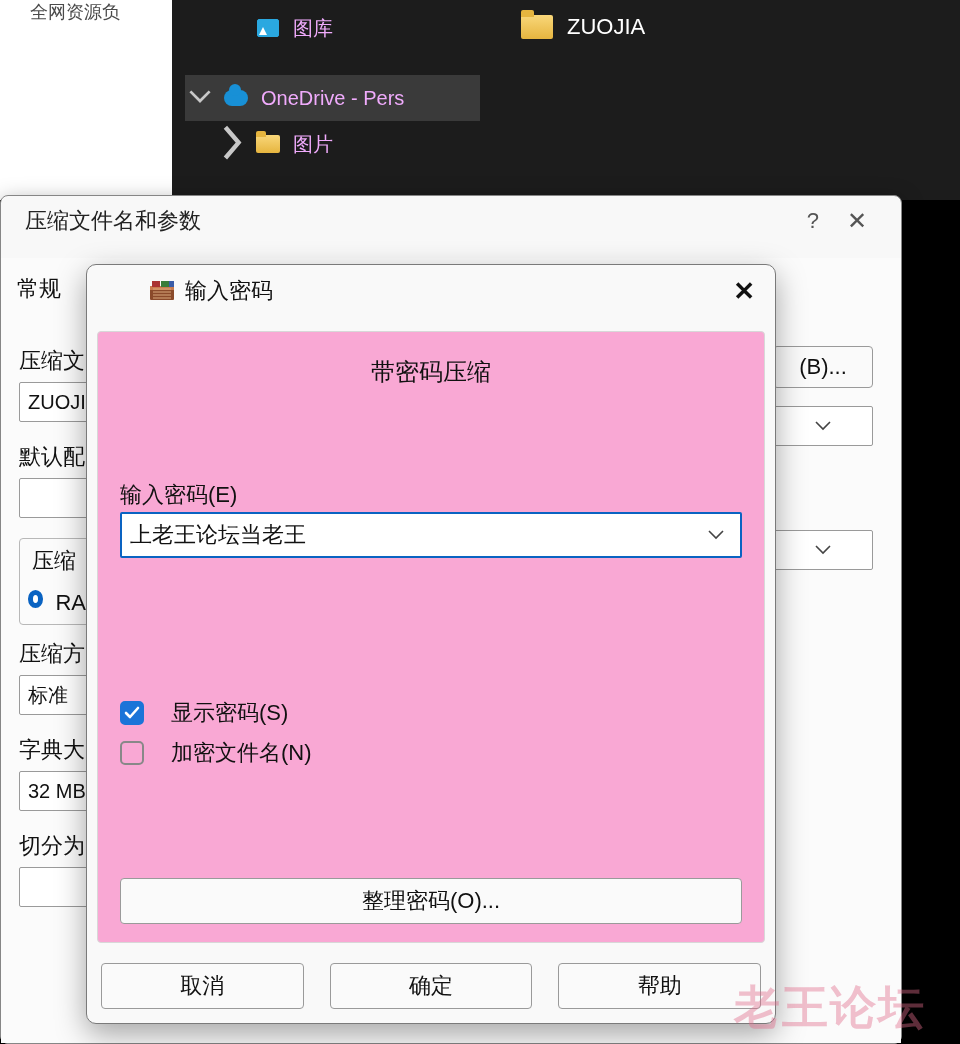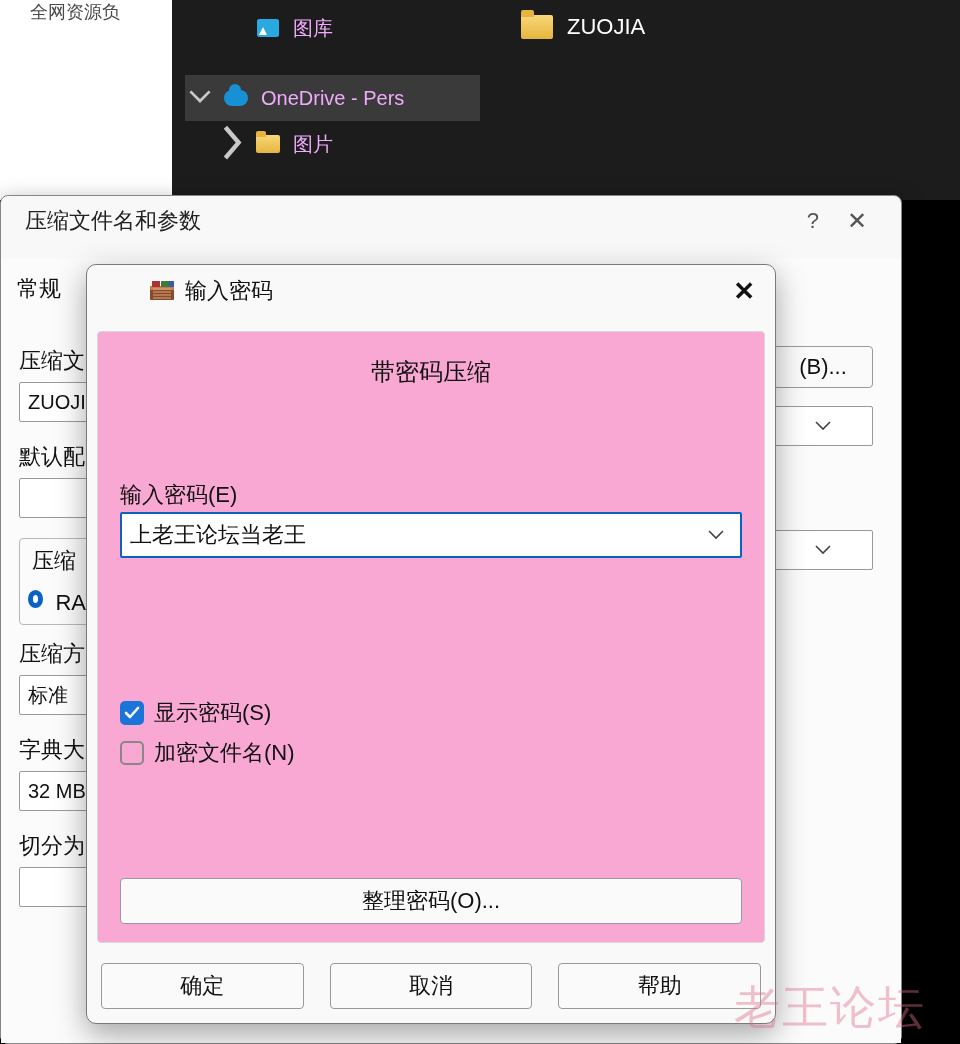--- a/index.html
+++ b/index.html
@@ -58,33 +58,33 @@
   .pw-icon svg { width: 100%; height: 100%; }
 
   .pw-body { position: absolute; top: 66px; left: 10px; right: 10px; bottom: 80px; border: 1px solid #d8d8d8; border-radius: 4px; background: #f9a8d4; padding: 24px 22px; }
   .pw-heading { text-align: center; font-size: 24px; color: #111; margin-bottom: 92px; }
   .pw-lbl { font-size: 22px; color: #111; margin-bottom: 2px; }
   .pw-combo { height: 46px; border: 2px solid #0a63c2; background: #fff; border-radius: 2px; display: flex; align-items: center; padding: 0 8px; }
   .pw-combo input { flex: 1; border: none; outline: none; font-size: 22px; color: #111; background: transparent; }
   .pw-combo .dd { width: 32px; display: flex; align-items: center; justify-content: center; cursor: pointer; }
   .pw-combo .dd svg { width: 16px; height: 10px; }
 
-  .check-row { display: flex; align-items: center; gap: 10px; font-size: 22px; color: #111; margin-top: 10px; }
+  .check-row { display: flex; align-items: center; gap: 27px; font-size: 22px; color: #111; margin-top: 10px; }
   .cb { width: 24px; height: 24px; border: 2px solid #888; border-radius: 5px; display: flex; align-items: center; justify-content: center; }
   .cb.checked { background: #1b74d8; border-color: #1b74d8; }
   .cb.checked svg { width: 16px; height: 14px; }
 
   .organize-btn { position: absolute; bottom: 18px; left: 22px; right: 22px; height: 46px; border: 1px solid #9a9a9a; background: #fafafa; border-radius: 4px; display: flex; align-items: center; justify-content: center; font-size: 22px; color: #111; }
 
   .pw-buttons { position: absolute; bottom: 14px; left: 10px; right: 10px; display: flex; gap: 26px; padding: 0 4px; }
   .pw-buttons .btn { flex: 1; height: 46px; border: 1px solid #9a9a9a; background: #fafafa; border-radius: 4px; display: flex; align-items: center; justify-content: center; font-size: 22px; color: #111; }
 
   
   .wm { position: absolute; right: 34px; bottom: 5px; text-align: right; pointer-events: none; }
-  .wm .big { font-size: 46px; font-weight: 400; color: rgba(224,107,138,.42); letter-spacing: 2px; }
+  .wm .big { font-size: 46px; font-weight: 700; color: rgba(224,107,138,.42); letter-spacing: 2px; }
   .wm .small { font-size: 30px; font-weight: 700; color: rgba(230,128,158,.32); letter-spacing: 1px; }
 </style>
 </head>
 <body>
 
 <div class="explorer-bg">
   <div class="explorer-left-white">
     <span class="explorer-left-white-text">全网资源负</span>
   </div>
 
@@ -231,21 +231,21 @@
 
     <div class="check-row">
       <span class="cb"></span>
       <span>加密文件名(N)</span>
     </div>
 
     <div class="organize-btn">整理密码(O)...</div>
   </div>
 
   <div class="pw-buttons">
+    <div class="btn">取消</div>
     <div class="btn">确定</div>
-    <div class="btn">取消</div>
     <div class="btn">帮助</div>
   </div>
 </div>
 
 <div class="wm">
   <div class="big">老王论坛</div>
 </div>
 
 </body></html>

